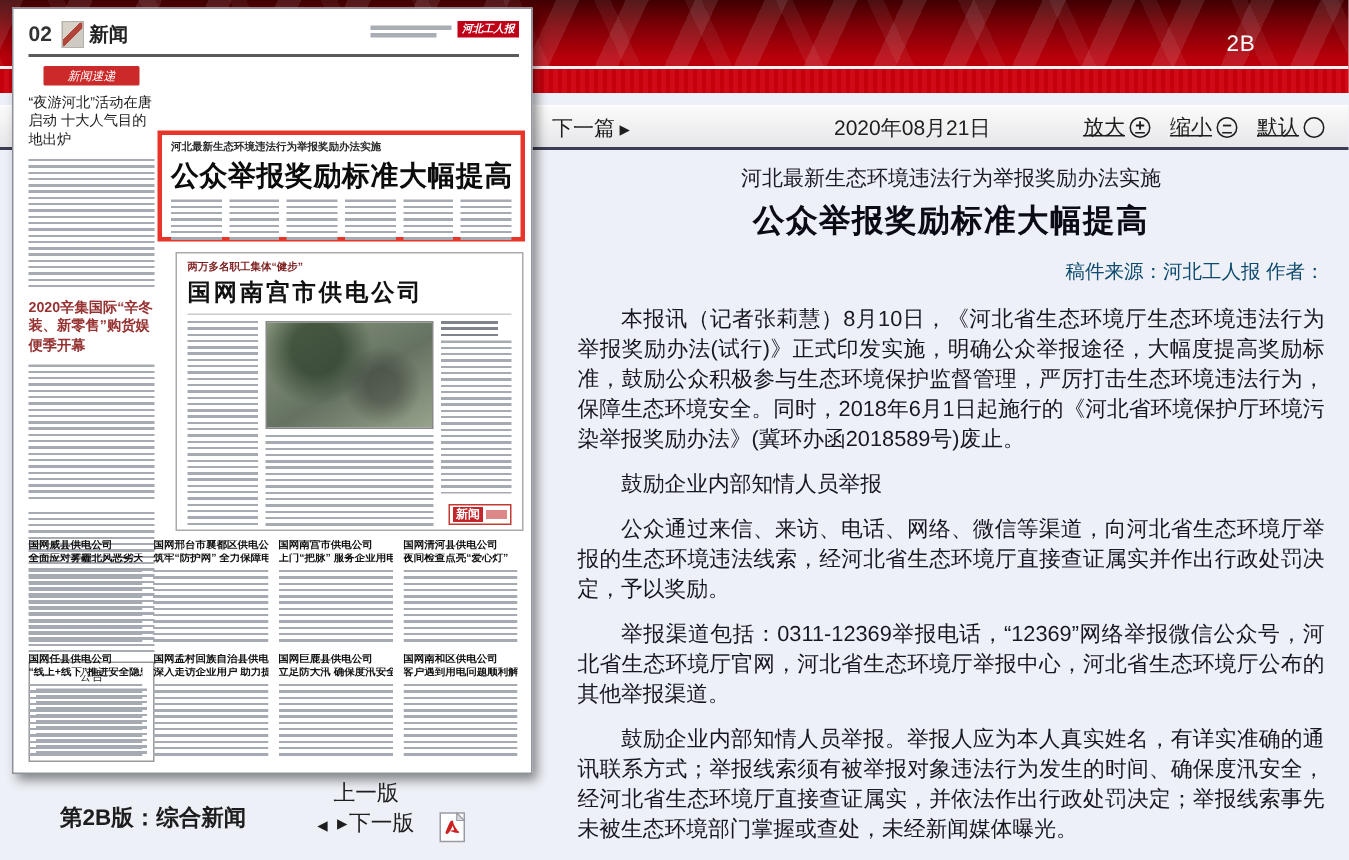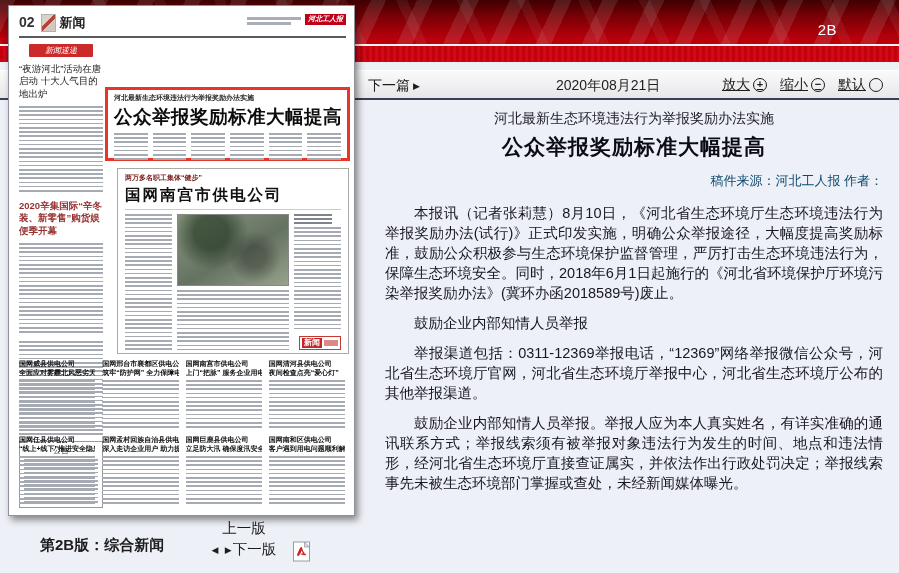--- a/index.html
+++ b/index.html
@@ -312,16 +312,17 @@
   <path d="M13.5 1 L18.5 6 L13.5 6 Z" fill="#d8dbe2" stroke="#9a9aa4" stroke-width="0.8"></path>
   <path d="M6 14 C8 9 9 6 10.5 6 C12 6 11 10 9 13 C7.5 15.5 6.5 15.5 6 14 Z M9 13 C11 12 14 12 15 13.5 C15.8 14.7 13 14.5 9 13 Z M10.5 6 C11.5 8.5 12.5 11 14 12.5 L12 12.8 C11 10.5 10.3 8 10.5 6 Z" fill="#cc1f1f"></path>
 </svg>
 
 <div class="article">
   <div class="art-kicker">河北最新生态环境违法行为举报奖励办法实施</div>
   <div class="art-title">公众举报奖励标准大幅提高</div>
   <div class="art-source">稿件来源：河北工人报  作者：</div>
   <p>本报讯（记者张莉慧）8月10日，《河北省生态环境厅生态环境违法行为举报奖励办法(试行)》正式印发实施，明确公众举报途径，大幅度提高奖励标准，鼓励公众积极参与生态环境保护监督管理，严厉打击生态环境违法行为，保障生态环境安全。同时，2018年6月1日起施行的《河北省环境保护厅环境污染举报奖励办法》(冀环办函2018589号)废止。</p>
   <p>鼓励企业内部知情人员举报</p>
+  <p>公众通过来信、来访、电话、网络、微信等渠道，向河北省生态环境厅举报的生态环境违法线索，经河北省生态环境厅直接查证属实并作出行政处罚决定，予以奖励。</p>
   <p>举报渠道包括：0311-12369举报电话，“12369”网络举报微信公众号，河北省生态环境厅官网，河北省生态环境厅举报中心，河北省生态环境厅公布的其他举报渠道。</p>
-  <p>鼓励企业内部知情人员举报。举报人应为本人真实姓名，有详实准确的通讯联系方式；举报线索须有被举报对象违法行为发生的时间、地点和违法情形，经河北省生态环境厅直接查证属实，并依法作出行政处罚决定；举报线索事先未被生态环境部门掌握或查处，未经新闻媒体曝光。</p>
+  <p>鼓励企业内部知情人员举报。举报人应为本人真实姓名，有详实准确的通讯联系方式；举报线索须有被举报对象违法行为发生的时间、确保度汛安全，经河北省生态环境厅直接查证属实，并依法作出行政处罚决定；举报线索事先未被生态环境部门掌握或查处，未经新闻媒体曝光。</p>
 
 </div>
 
 </body></html>

